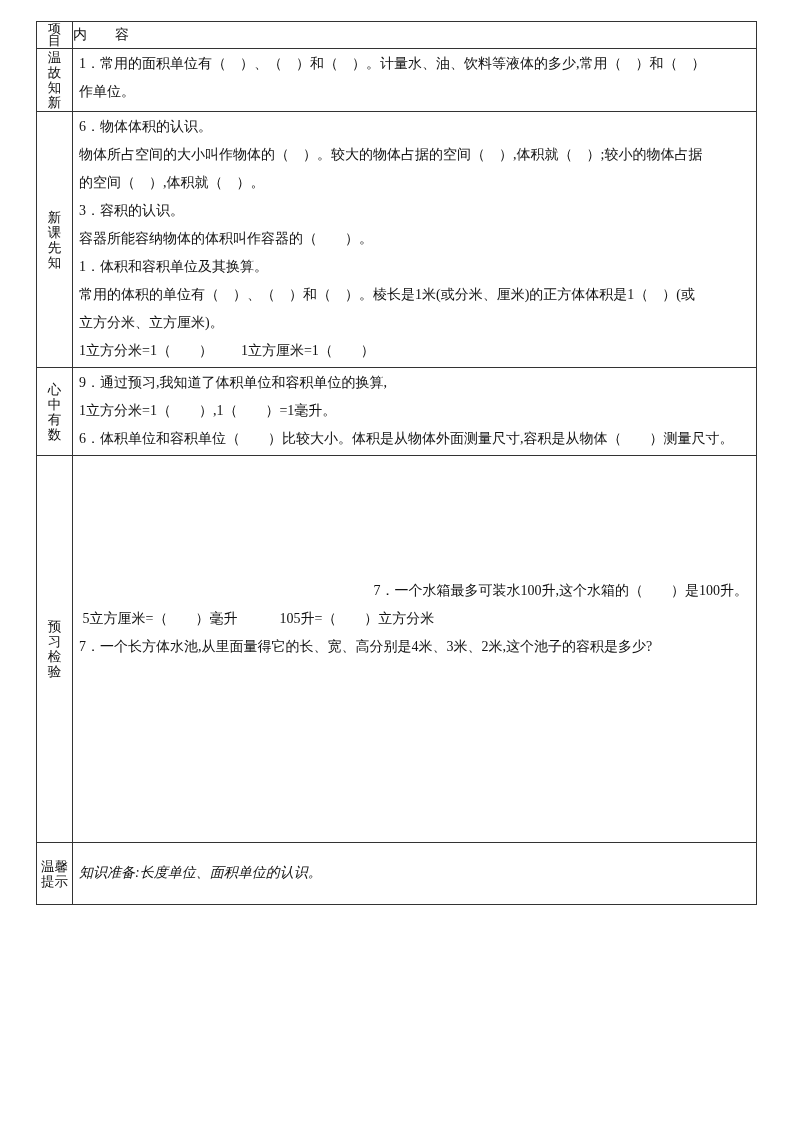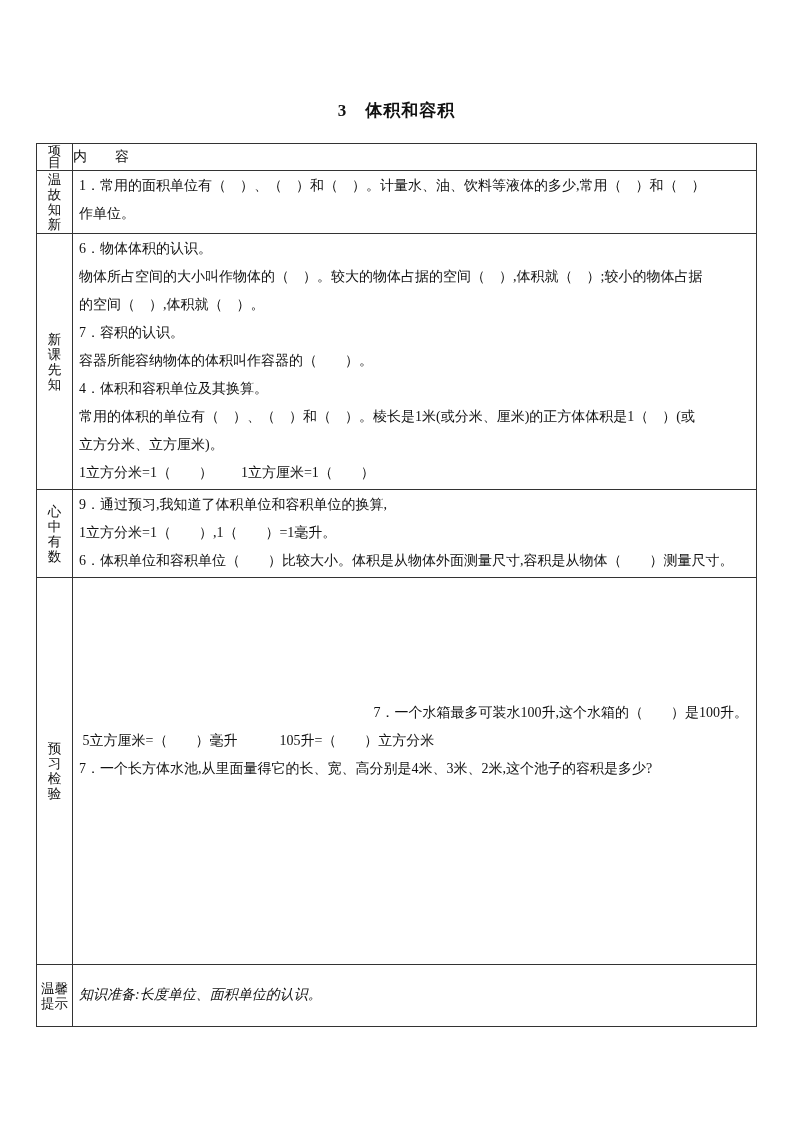--- a/index.html
+++ b/index.html
@@ -61,21 +61,20 @@
   .row-check  { height: 387px; }
   .row-tips   { height: 62px; }
   .row-check .content-cell p:first-child { margin-top: 120px; text-align: right; }
   .row-tips .content-cell { vertical-align: middle; font-style: italic; }
 </style>
 </head>
 <body>
 
 <div class="page">
 
-  <h1 class="page-title">3　体积和容积</h1>
 
   <table class="worksheet">
     <colgroup>
       <col style="width:36px">
       <col>
     </colgroup>
 
     <tbody>
         <tr class="header-row">
       <th class="label-cell">项
@@ -96,23 +95,23 @@
 
     <tr class="row-new">
       <td class="label-cell">新
 课
 先
 知</td>
       <td class="content-cell">
         <p>6．物体体积的认识。</p>
         <p>物体所占空间的大小叫作物体的（　）。较大的物体占据的空间（　）,体积就（　）;较小的物体占据</p>
         <p>的空间（　）,体积就（　）。</p>
-        <p>7．容积的认识。</p>
+        <p>3．容积的认识。</p>
         <p>容器所能容纳物体的体积叫作容器的（　　）。</p>
-        <p>4．体积和容积单位及其换算。</p>
+        <p>1．体积和容积单位及其换算。</p>
         <p>常用的体积的单位有（　）、（　）和（　）。棱长是1米(或分米、厘米)的正方体体积是1（　）(或</p>
         <p>立方分米、立方厘米)。</p>
         <p>1立方分米=1（　　）　　1立方厘米=1（　　）</p>
       </td>
     </tr>
 
     <tr class="row-mind">
       <td class="label-cell">心
 中
 有

